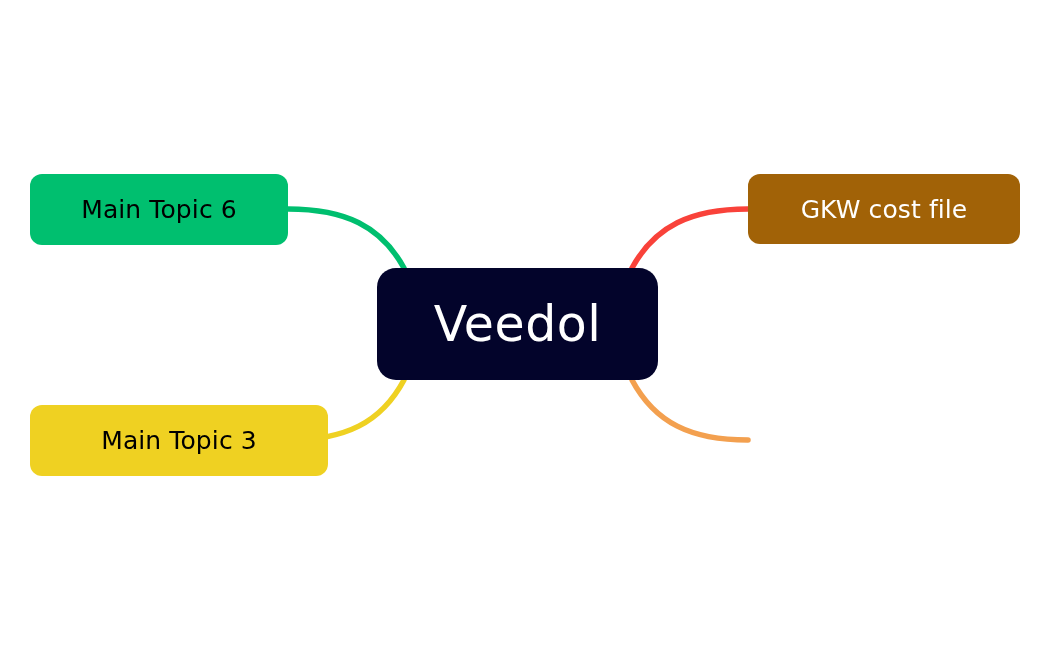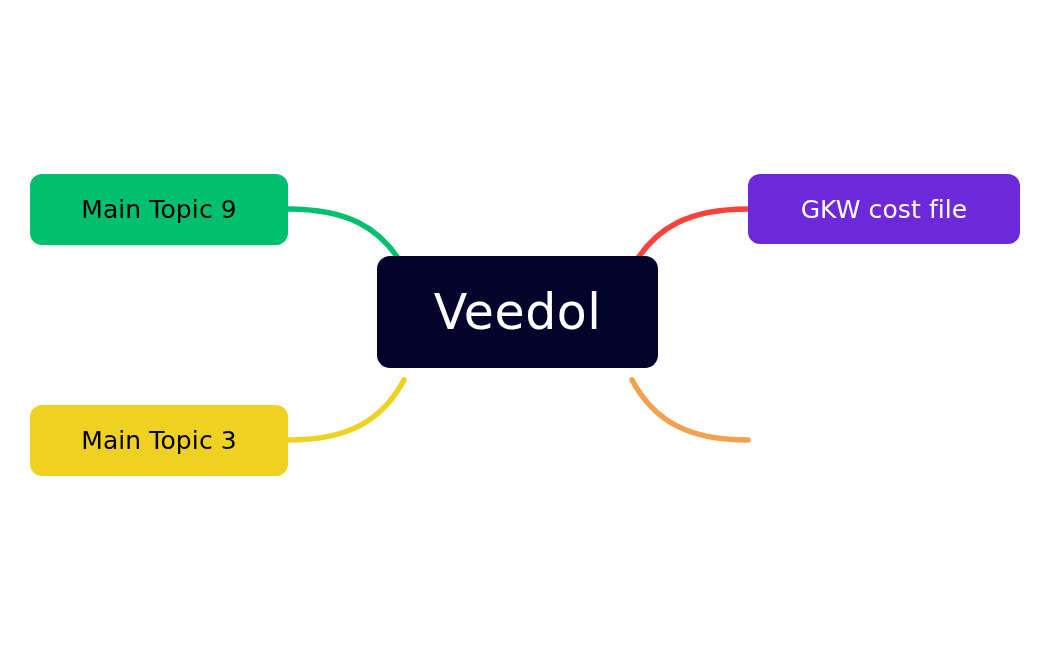--- a/index.html
+++ b/index.html
@@ -36,24 +36,24 @@
     white-space: nowrap;
   }
   .node-label {
     display: block;
     line-height: 1;
   }
 
   
   #node-central {
     left: 377px;
-    top: 256px;
+    top: 268px;
     width: 281px;
     height: 112px;
-    border-radius: 13px;
+    border-radius: 19px;
     background: #03042b;
   }
   #node-central .node-label {
     color: #ffffff;
     font-size: 49px;
     letter-spacing: 0.5px;
   }
 
   
   .branch .node-label {
@@ -67,28 +67,28 @@
     height: 71px;
     background: #00bf6f;
   }
   #node-topic4 .node-label { color: #000000; }
 
   #node-gkw {
     left: 748px;
     top: 174px;
     width: 272px;
     height: 70px;
-    background: #6d28d9;
+    background: #a16207;
   }
   #node-gkw .node-label { color: #ffffff; }
 
   #node-topic3 {
     left: 30px;
     top: 405px;
-    width: 258px;
+    width: 298px;
     height: 71px;
     background: #efd122;
   }
   #node-topic3 .node-label { color: #000000; }
 
   #node-topic2 {
     left: 748px;
     top: 405px;
     width: 259px;
     height: 71px;
@@ -102,21 +102,21 @@
 <div id="canvas">
 
   <svg id="connector-layer" viewBox="0 0 1050 649" width="1050" height="649" xmlns="http://www.w3.org/2000/svg">
     <path d="M 288 209 C 345 209 381 226 404 268" fill="none" stroke-width="5.5" stroke-linecap="round" stroke="#00bf6f"></path>
     <path d="M 748 209 C 691 209 655 226 632 268" fill="none" stroke-width="5.5" stroke-linecap="round" stroke="#f9423a"></path>
     <path d="M 288 440 C 345 440 381 423 404 380" fill="none" stroke-width="5.5" stroke-linecap="round" stroke="#efd122"></path>
     <path d="M 748 440 C 691 440 655 423 632 380" fill="none" stroke-width="5.5" stroke-linecap="round" stroke="#f3a04f"></path>
   </svg>
 
   <div class="node branch" id="node-topic4">
-    <span class="node-label">Main Topic 9</span>
+    <span class="node-label">Main Topic 6</span>
   </div>
 
   <div class="node branch" id="node-gkw">
     <span class="node-label">GKW cost file</span>
   </div>
 
   <div class="node" id="node-central">
     <span class="node-label">Veedol</span>
   </div>
 

